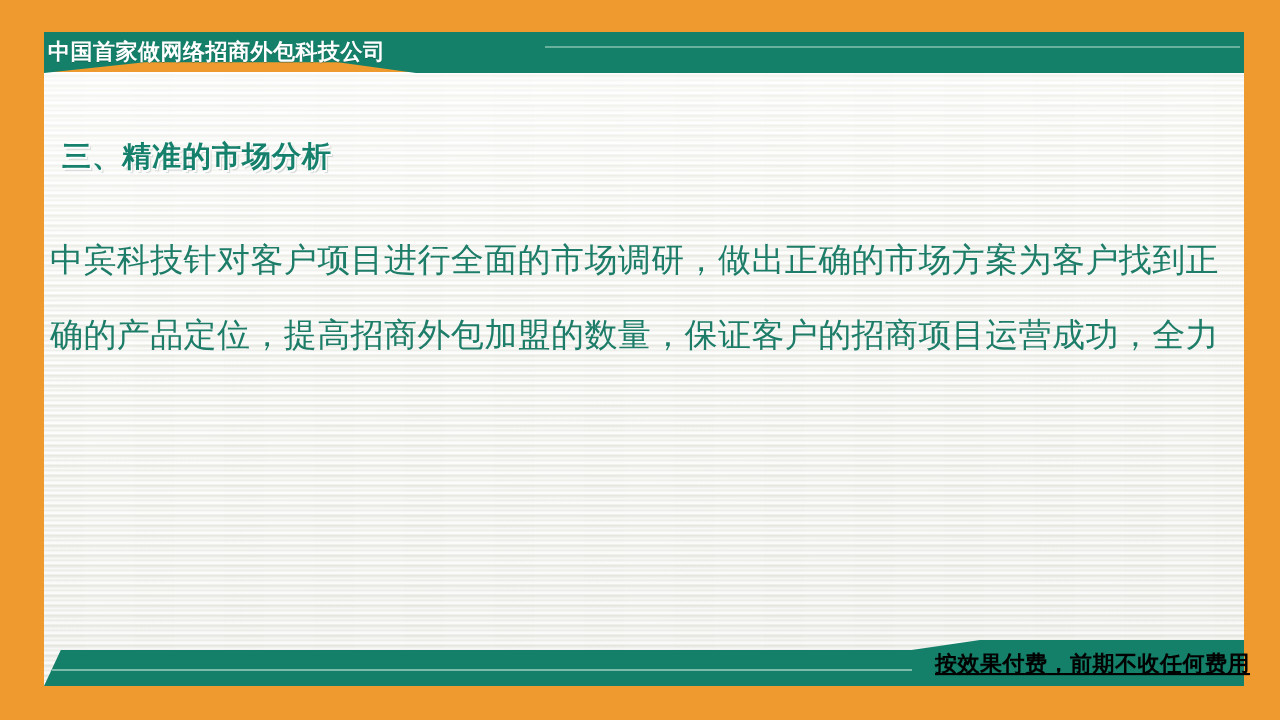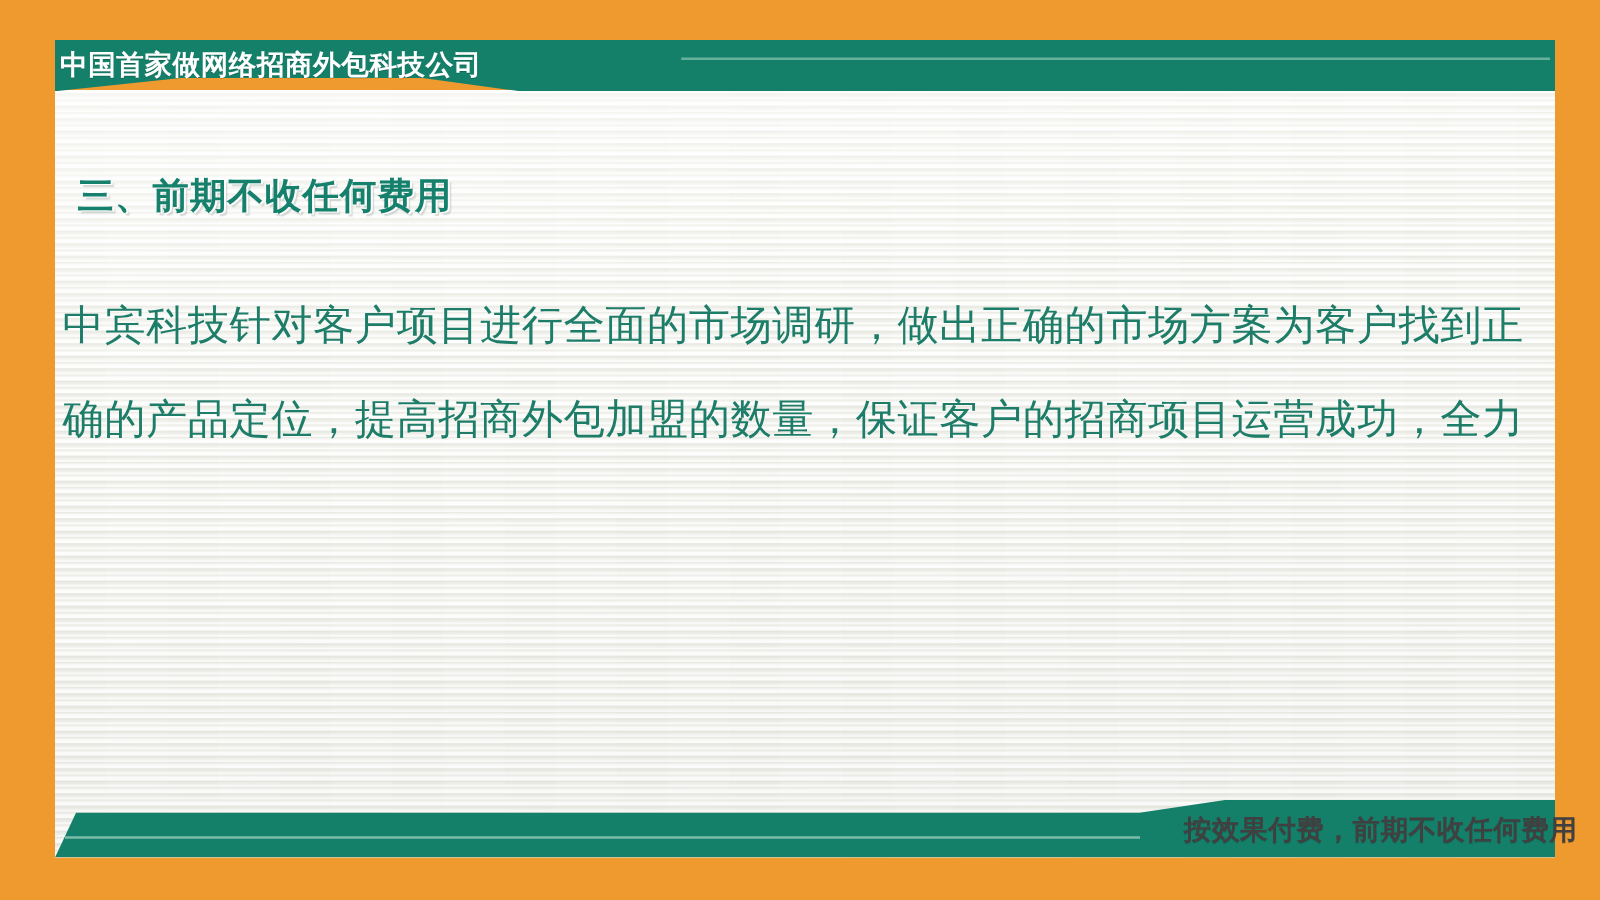--- a/index.html
+++ b/index.html
@@ -151,48 +151,49 @@
     position: absolute;
     left: 52px;
     top: 669px;
     width: 860px;
     height: 2px;
     background: #8ec6b5;
     opacity: 0.85;
   }
   #footer-text {
     position: absolute;
-    right: 38px;
+    right: 50px;
     top: 648px;
     height: 32px;
     display: flex;
     align-items: center;
-    color: #404040;
+    color: #000000;
     font-family: "DejaVu Sans", "Liberation Sans", sans-serif;
     font-weight: bold;
     font-size: 22px;
     letter-spacing: 0.5px;
     text-shadow: 0 1px 0 rgba(0,0,0,0.15);
     white-space: nowrap;
+    text-decoration: underline;
   }
 </style>
 </head>
 <body>
 
 <div id="slide">
 
   <div id="paper">
     <div id="paper-sheen"></div>
   </div>
 
   <div id="header-band"></div>
   <div id="header-rule"></div>
   <div id="header-title">中国首家做网络招商外包科技公司</div>
 
-  <div id="section-heading">三、前期不收任何费用</div>
+  <div id="section-heading">三、精准的市场分析</div>
 
   <div id="body-copy">
     <div class="pline">中宾科技针对客户项目进行全面的市场调研，做出正确的市场方案为客户找到正</div>
     <div class="pline">确的产品定位，提高招商外包加盟的数量，保证客户的招商项目运营成功，全力</div>
   </div>
 
   <div id="footer-band"></div>
   <div id="footer-rule"></div>
   <div id="footer-text">按效果付费，前期不收任何费用</div>
 

